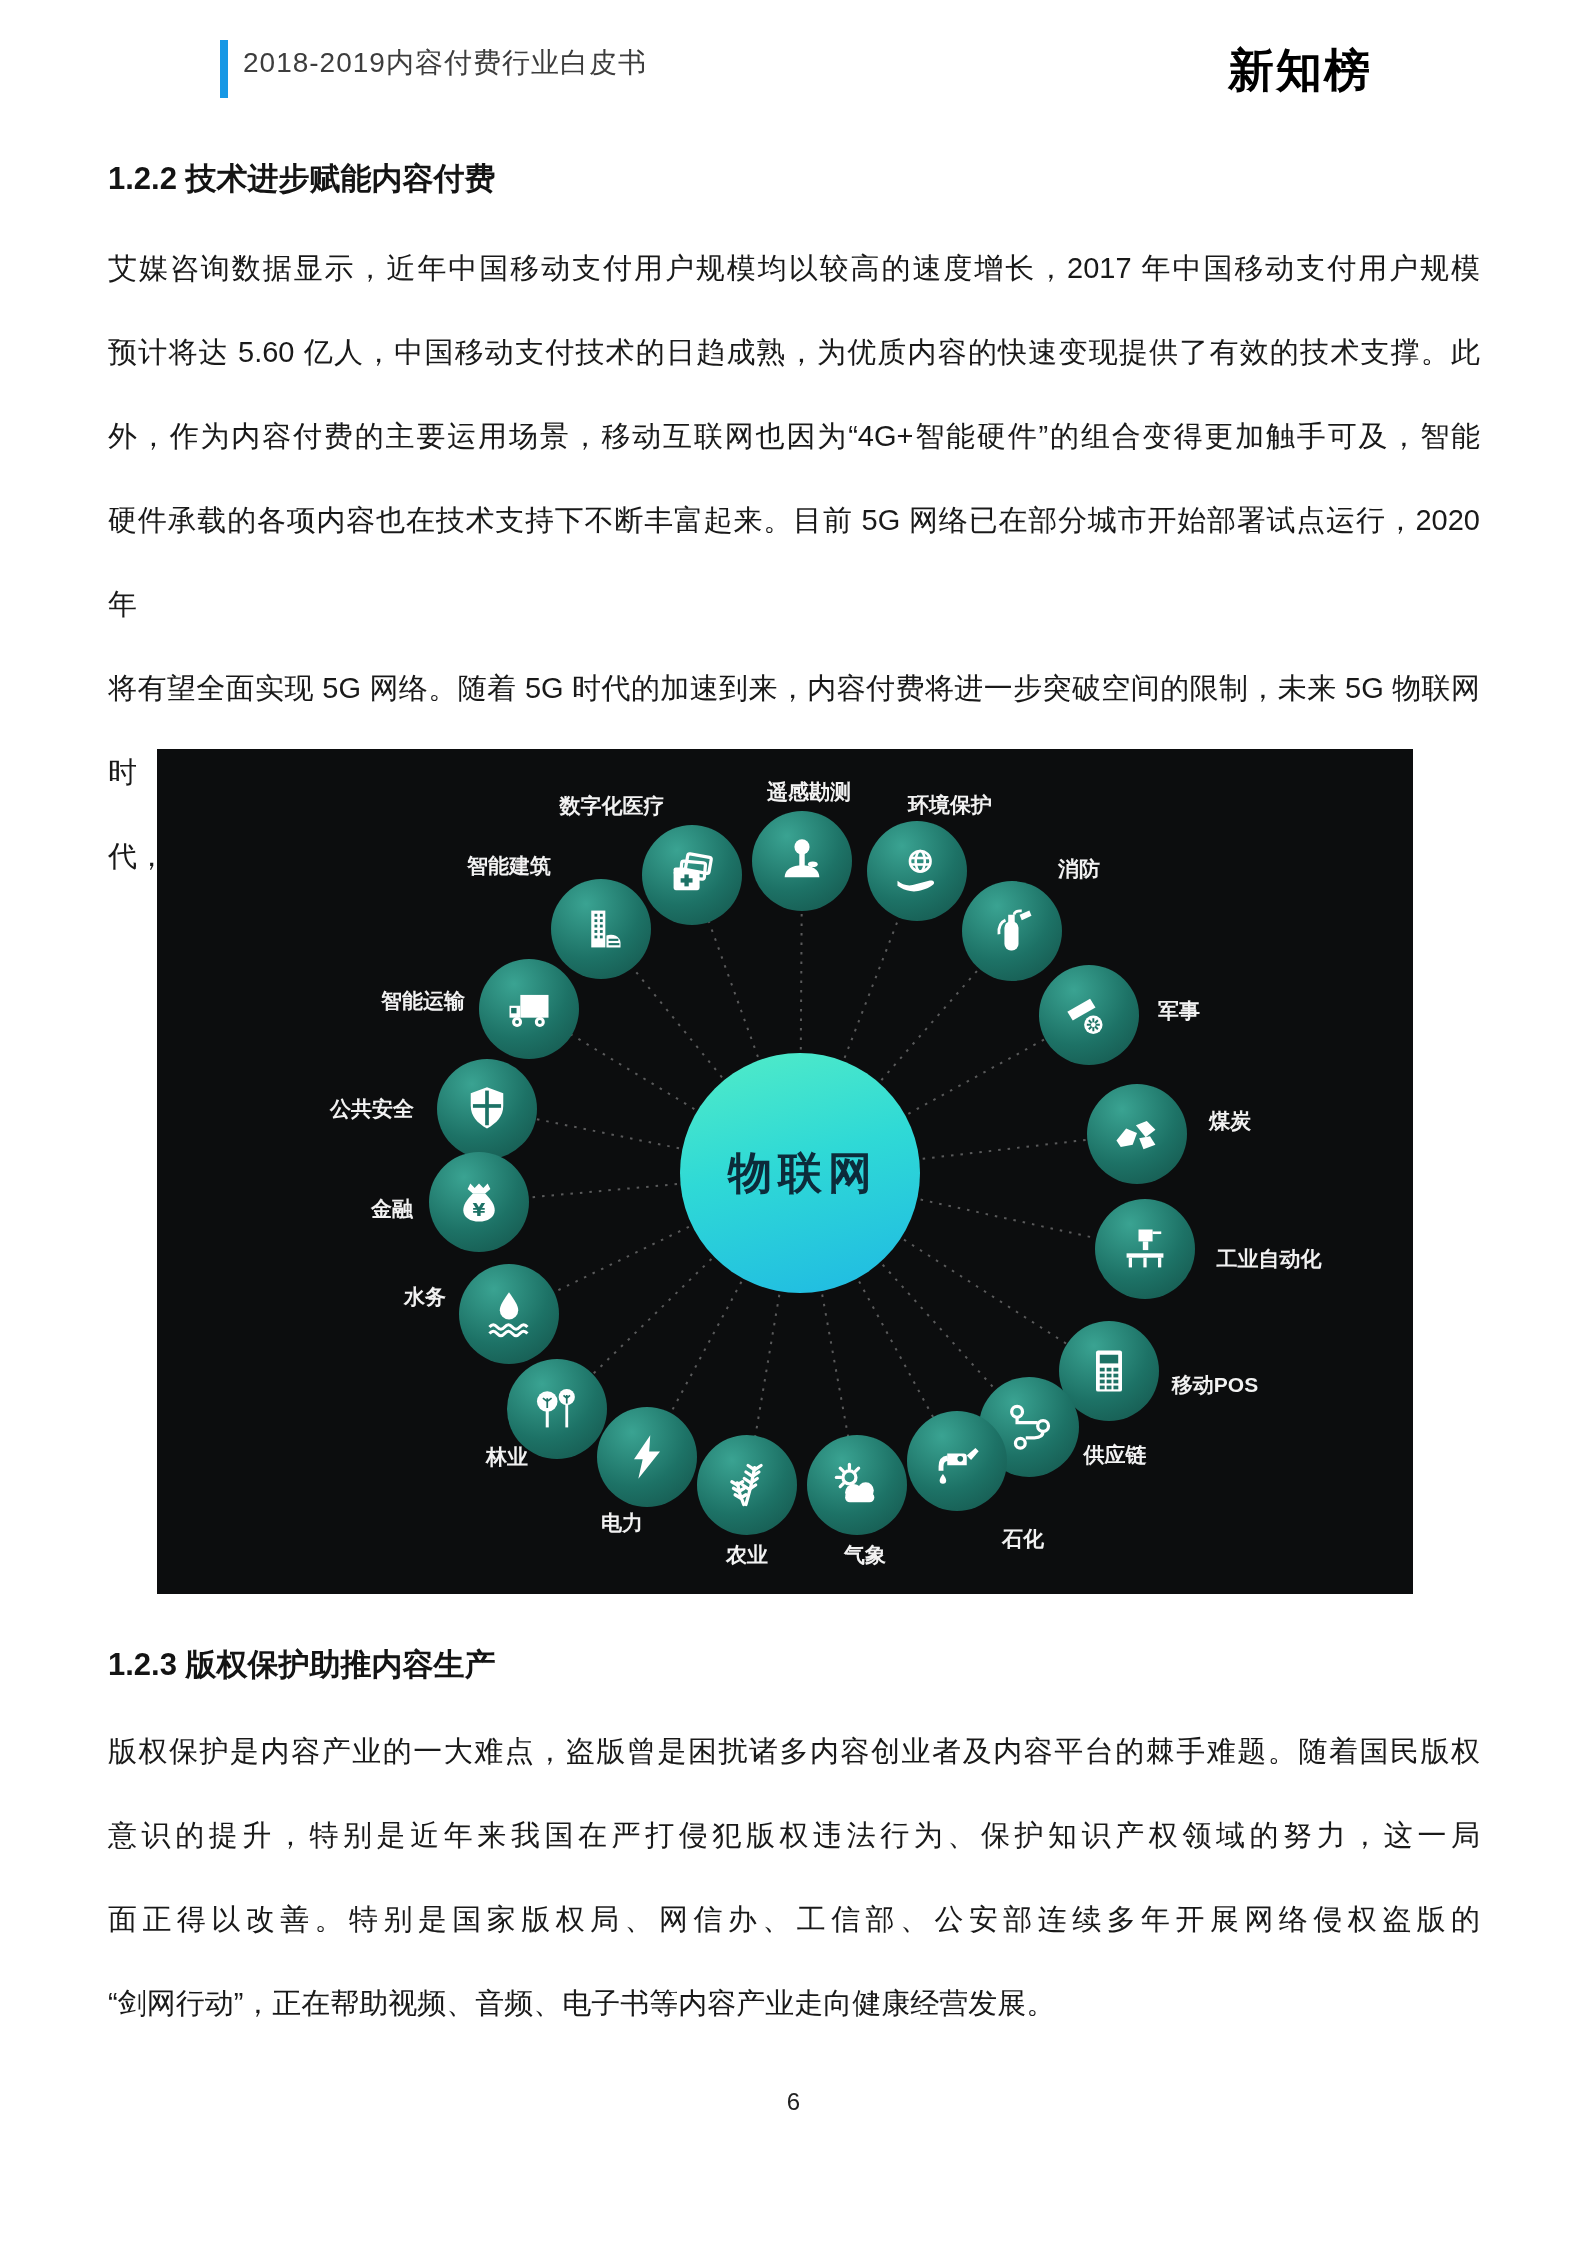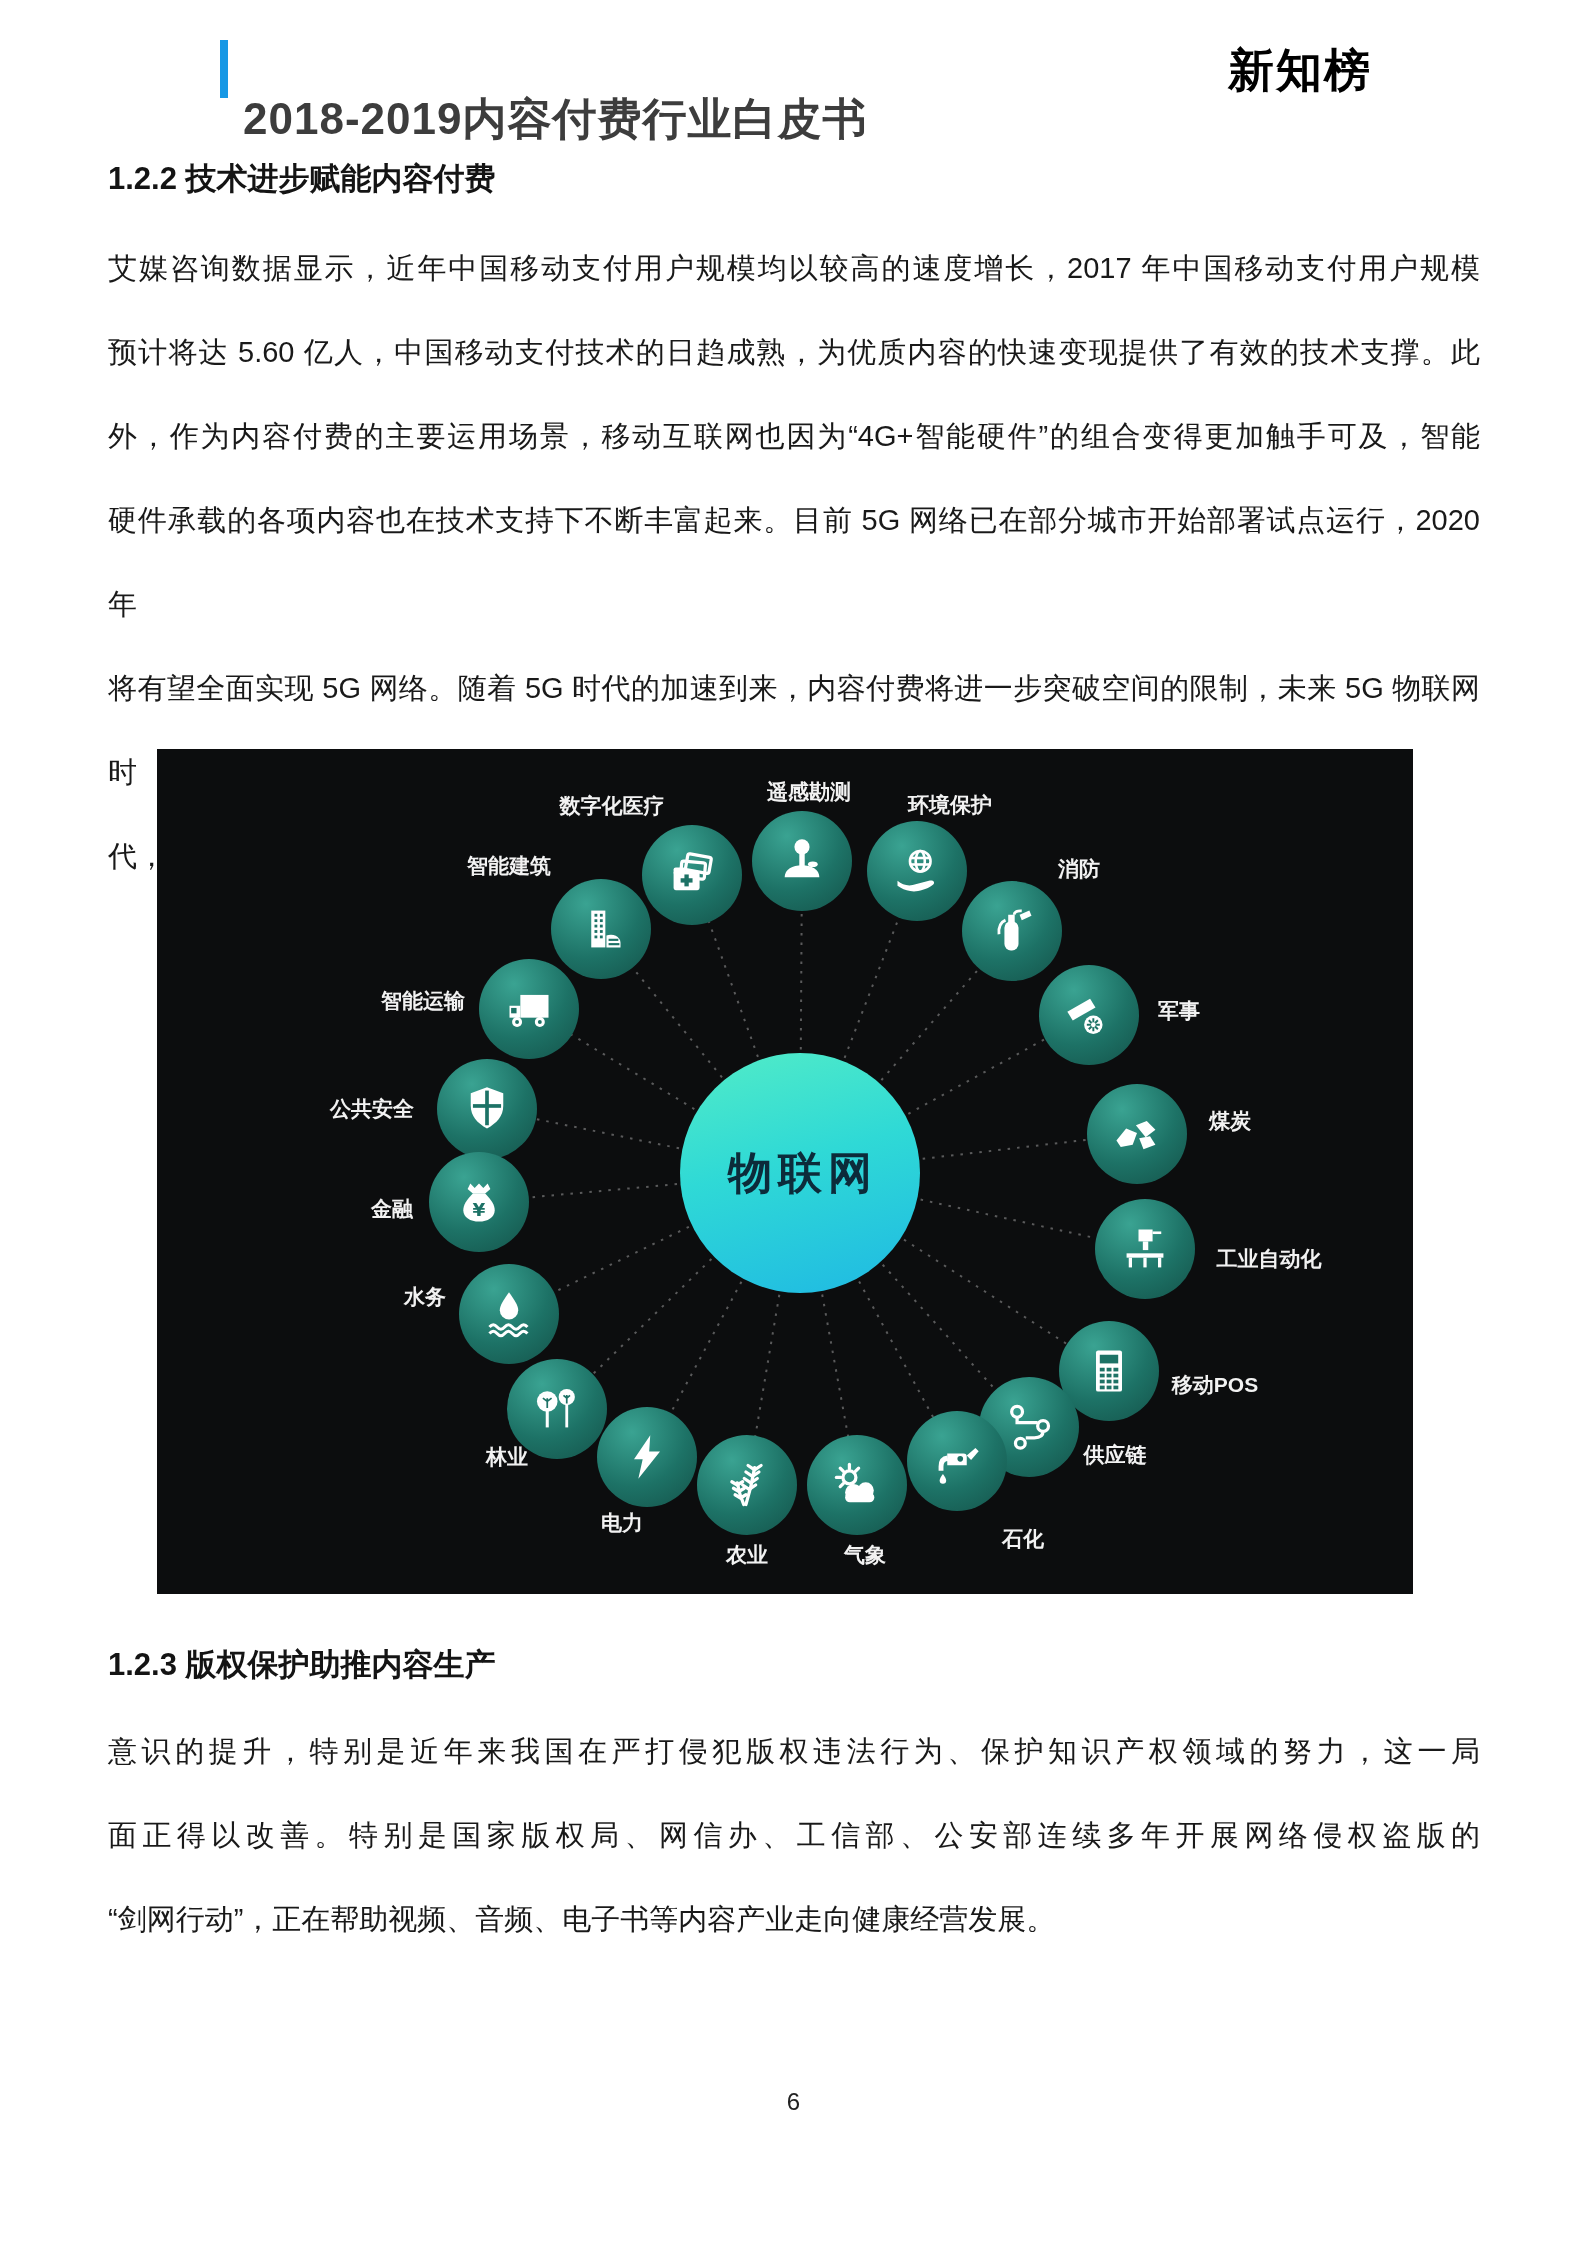--- a/index.html
+++ b/index.html
@@ -1,21 +1,21 @@
 <!DOCTYPE html>
 <html><head>
 <meta charset="utf-8">
 <style>
   html,body{margin:0;padding:0;background:#ffffff;}
   body{font-family:"Liberation Sans","DejaVu Sans",sans-serif;}
   .page{position:relative;width:1587px;height:2245px;background:#fff;overflow:hidden;}
 
   
   .accent-bar{position:absolute;left:220px;top:40px;width:8px;height:58px;background:#1798e5;}
-  .doc-title{position:absolute;left:243px;top:44px;font-size:44px;font-weight:bold;color:#3d3d3d;letter-spacing:1px;white-space:nowrap;margin-top:46px;}
+  .doc-title{position:absolute;left:243px;top:44px;font-size:28px;font-weight:normal;color:#3d3d3d;letter-spacing:1px;white-space:nowrap;}
   .logo{position:absolute;left:1228px;top:40px;font-size:46px;font-weight:bold;color:#000000;letter-spacing:2px;white-space:nowrap;}
 
   
   .h-sec{position:absolute;left:108px;font-size:31px;font-weight:bold;color:#141414;white-space:nowrap;}
   .para{position:absolute;left:108px;width:1372px;font-size:29px;color:#191919;line-height:84px;}
   .tline{text-align:justify;text-align-last:justify;white-space:normal;}
   .tline.last{text-align:left;text-align-last:left;}
 
   
   .iot{position:absolute;left:157px;top:749px;width:1256px;height:845px;background:#0c0d0e;overflow:hidden;}
@@ -326,19 +326,20 @@
         <circle cx="21" cy="31" r="8"></circle>
           <circle cx="32" cy="29" r="7.5"></circle>
         <rect x="13" y="31" width="27" height="9" rx="4.5"></rect>
       </svg>
     </div>
     <span class="nlabel" style="left:708px;top:806px;">气象</span>
   </div>
 
   <div class="h-sec" style="top:1644px;">1.2.3 版权保护助推内容生产</div>
   <div class="para" style="top:1709px;">
+    <div class="tline">版权保护是内容产业的一大难点，盗版曾是困扰诸多内容创业者及内容平台的棘手难题。随着国民版权</div>
     <div class="tline">意识的提升，特别是近年来我国在严打侵犯版权违法行为、保护知识产权领域的努力，这一局</div>
     <div class="tline">面正得以改善。特别是国家版权局、网信办、工信部、公安部连续多年开展网络侵权盗版的</div>
     <div class="tline last">“剑网行动”，正在帮助视频、音频、电子书等内容产业走向健康经营发展。</div>
   </div>
 
   <div class="page-num">6</div>
 </div>
 
 </body></html>

